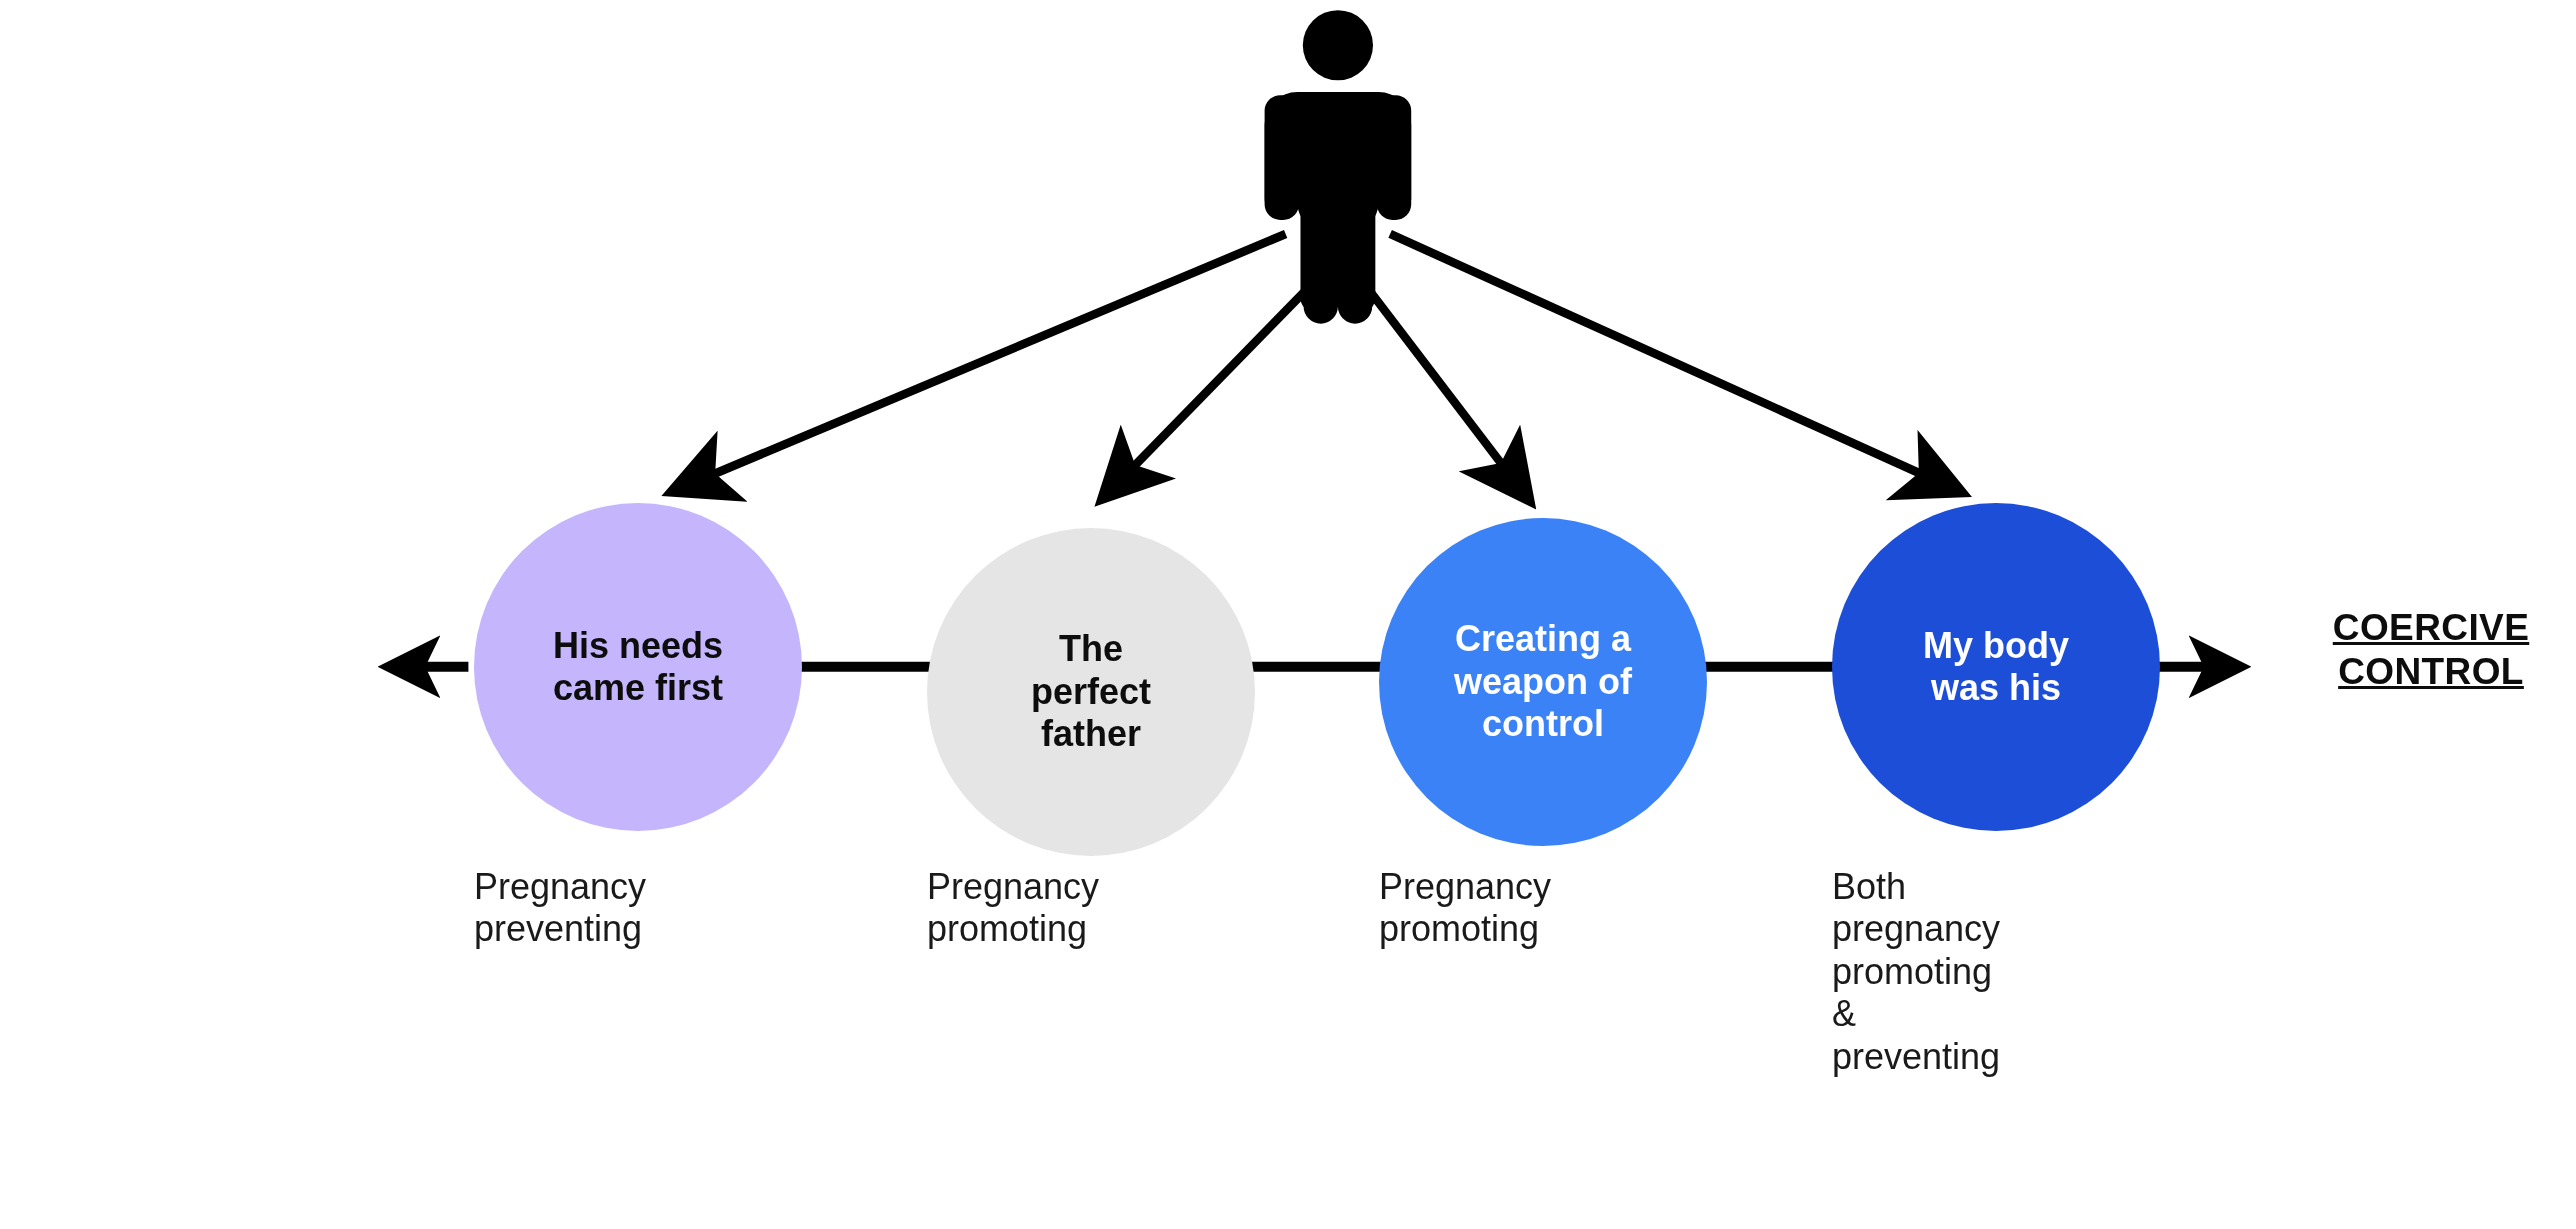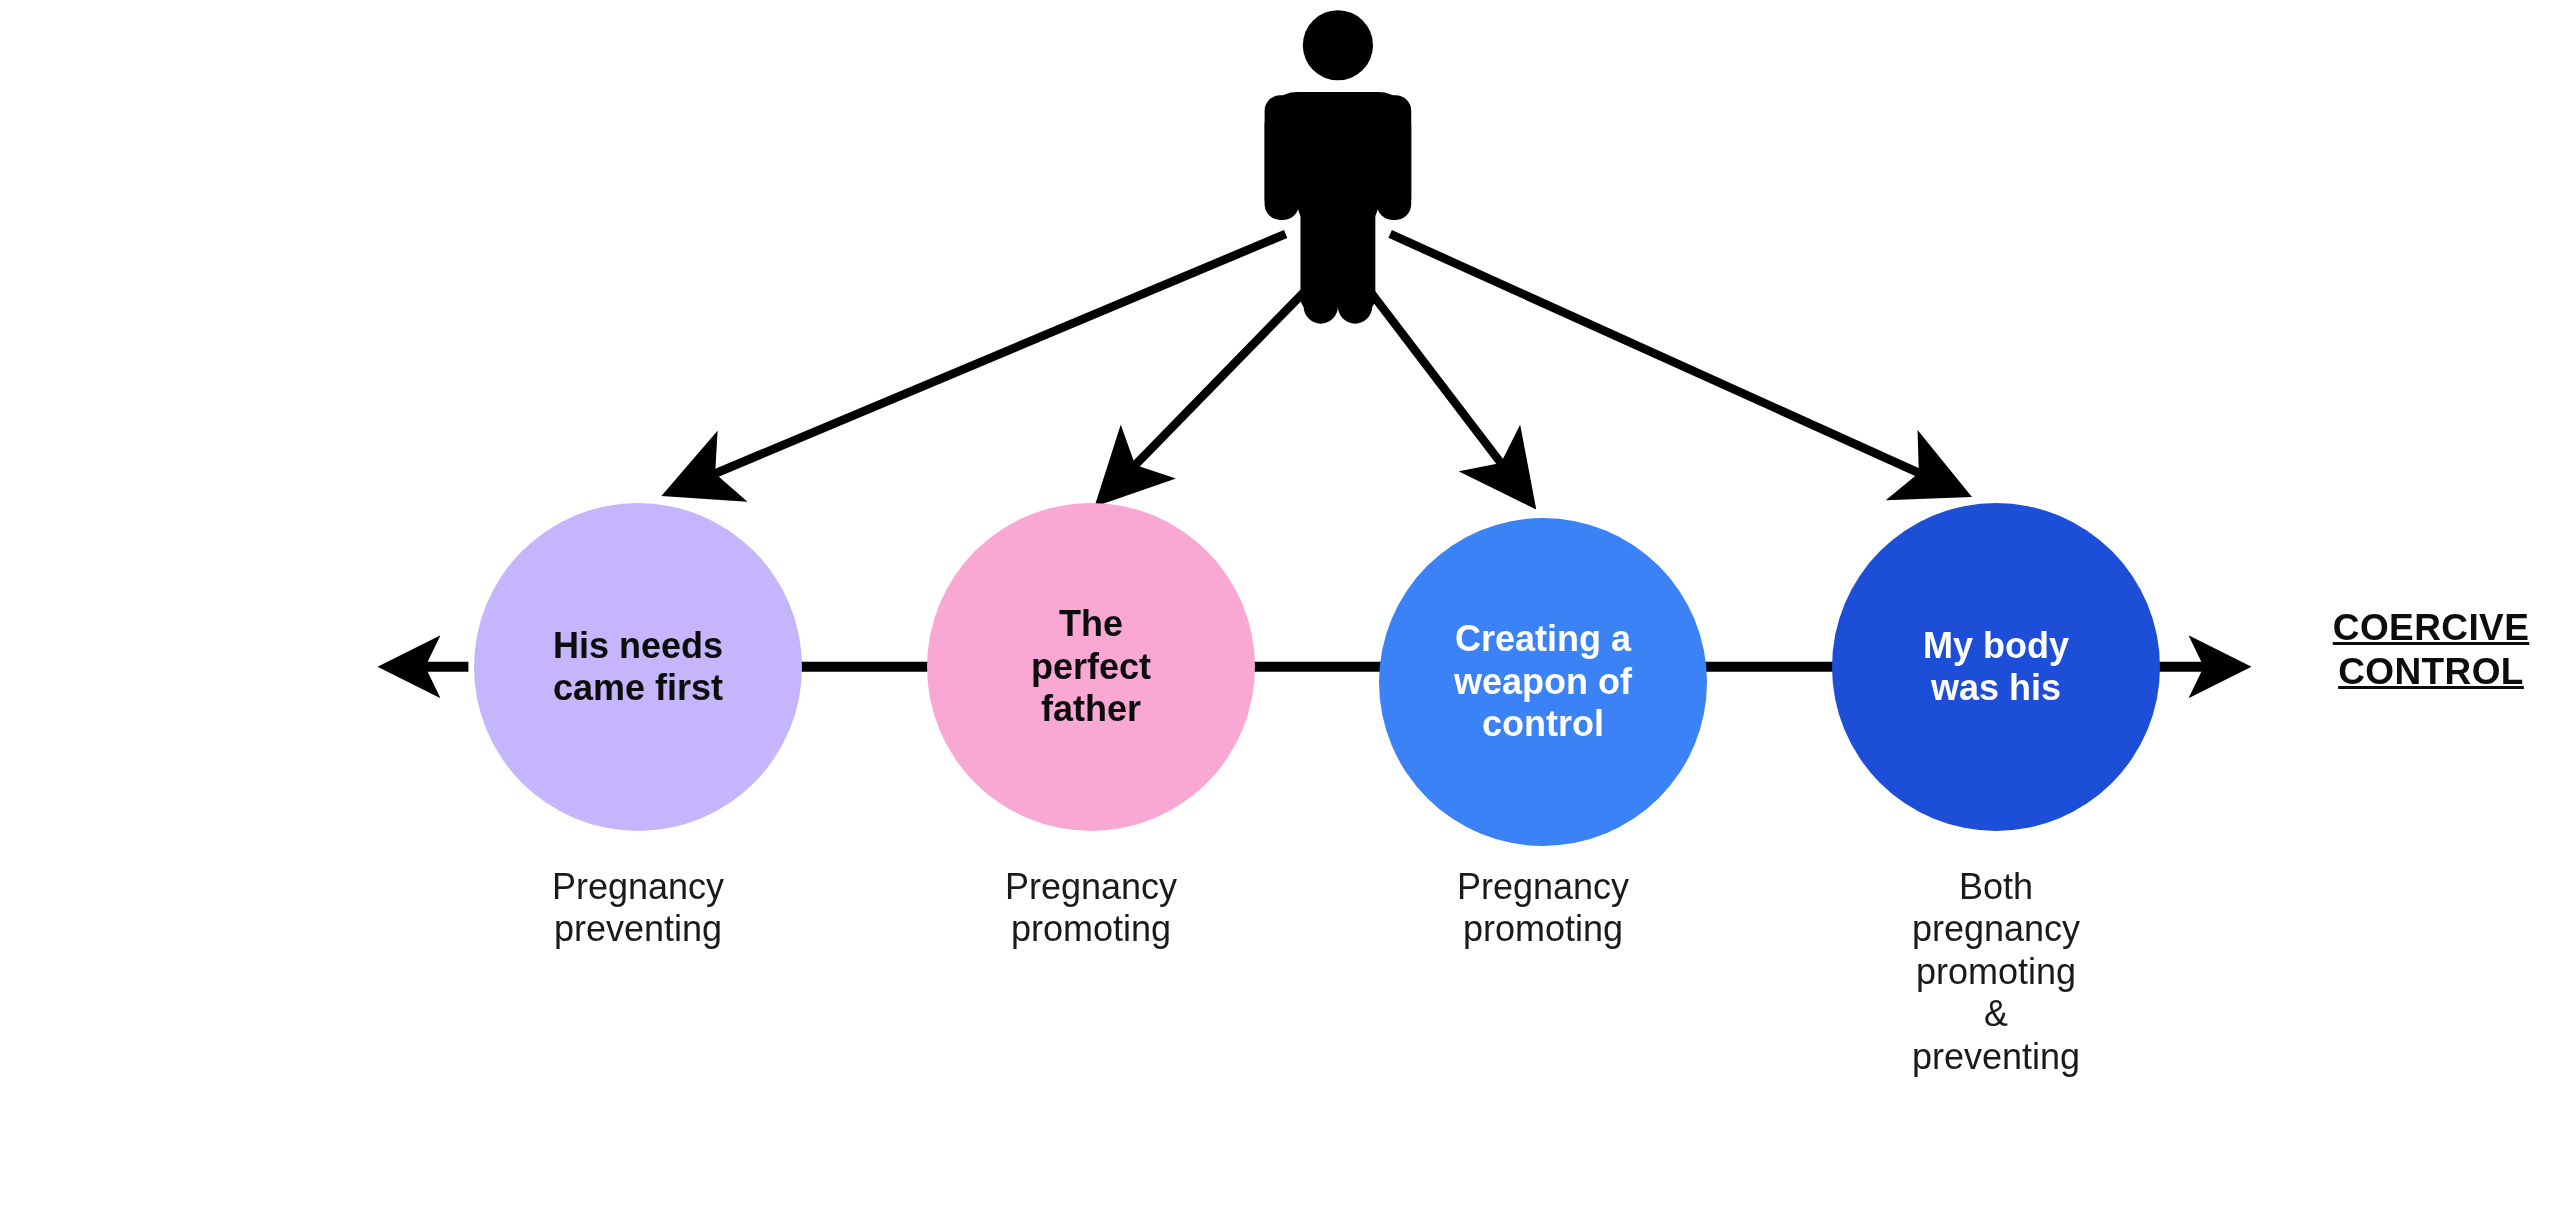--- a/index.html
+++ b/index.html
@@ -44,21 +44,21 @@
     font-weight:bold;
     font-size:36px;
     line-height:1.18;
     white-space:pre-line;
     padding:0 14px;
   }
 
   .caption{
     position:absolute;
     width:328px;
-    text-align:center;
+    text-align:left;
     font-size:36px;
     font-weight:400;
     line-height:1.18;
     color:#1a1a1a;
     white-space:pre-line;
   }
 </style>
 </head>
 <body>
 
@@ -119,21 +119,21 @@
 
 
   <div class="axis-label" id="label-coercive">COERCIVE
 CONTROL</div>
 
   <div class="node" style="left:474px;top:503px;background:#c4b5fd;">
     <span class="node-label" style="color:#0d0d0d;">His needs
 came first</span>
   </div>
 
-  <div class="node" style="left:927px;top:503px;background:#f9a8d4;">
+  <div class="node" style="left:927px;top:528px;background:#e5e5e5;">
     <span class="node-label" style="color:#0d0d0d;">The
 perfect
 father</span>
   </div>
 
   <div class="node" style="left:1379px;top:518px;background:#3b82f6;">
     <span class="node-label" style="color:#ffffff;">Creating a
 weapon of
 control</span>
   </div>

